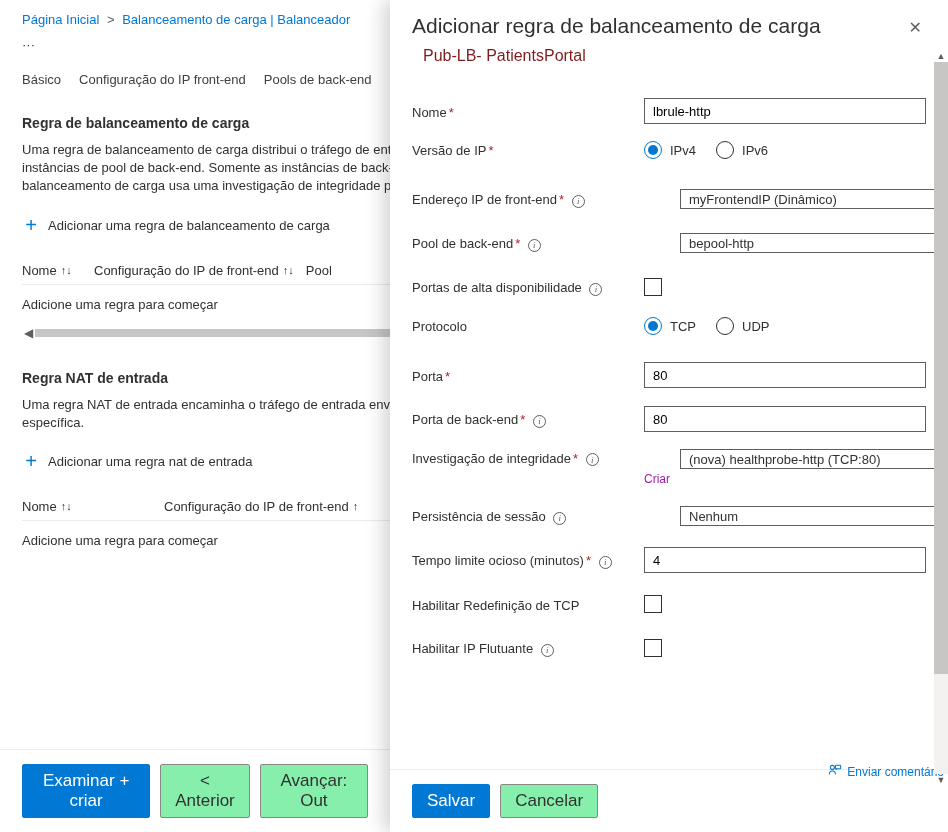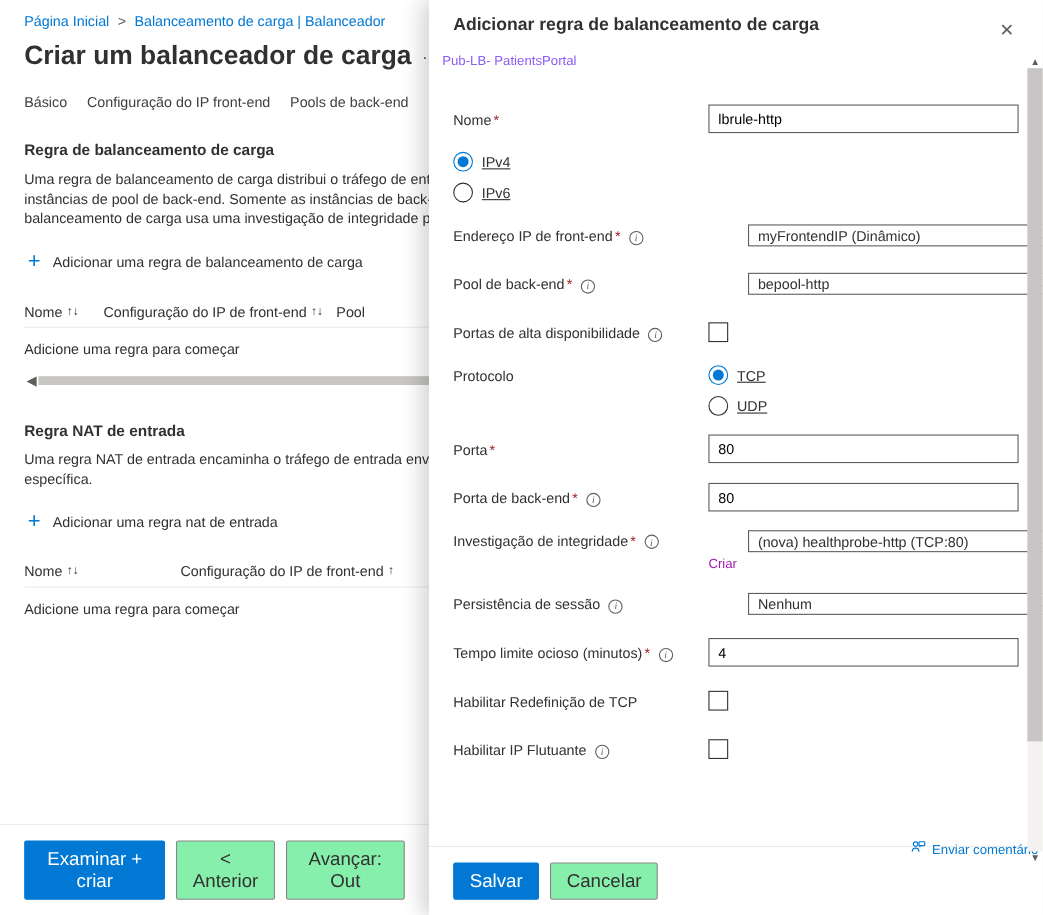--- a/index.html
+++ b/index.html
@@ -34,36 +34,36 @@
 .hscroll-thumb { position: absolute; left: 0; top: 0; height: 8px; width: 86%; background: #c8c6c4; }
 
 .footer { position: absolute; bottom: 0; left: 0; width: 390px; border-top: 1px solid #edebe9; padding: 14px 22px; display: flex; gap: 10px; background: #fff; }
 .btn { padding: 6px 14px; font-size: 17px; cursor: pointer; border-radius: 2px; }
 .btn-primary { background: #0078d4; border: 1px solid #0078d4; color: #fff; }
 .btn-secondary { background: #86efac; border: 1px solid #8a8886; color: #323130; }
 
 
 .panel { position: absolute; top: 0; right: 0; width: 558px; height: 832px; background: #fff; box-shadow: -6px 0 18px rgba(0,0,0,0.18); display: flex; flex-direction: column; }
 .panel-header { padding: 14px 22px 6px; display: flex; align-items: flex-start; }
-.panel-title { font-size: 16px; font-weight: 700; flex: 1; }
+.panel-title { font-size: 21px; font-weight: 400; flex: 1; }
 .panel-close { cursor: pointer; font-size: 16px; color: #605e5c; padding: 4px; }
-.panel-sub { padding: 0 12px 12px; font-size: 12px; color: #8b5cf6; }
+.panel-sub { padding: 0 33px 12px; font-size: 16px; color: #7f1d1d; }
 
 .panel-body { flex: 1; overflow: hidden; padding: 20px 22px 8px; position: relative; }
 .form-row { display: flex; align-items: center; margin-bottom: 16px; min-height: 28px; }
 .form-row.tall { align-items: flex-start; }
 .form-label { width: 232px; flex-shrink: 0; padding-right: 10px; padding-top: 2px; }
 .req { color: #a4262c; margin-left: 2px; }
 .info-icon { display: inline-flex; width: 13px; height: 13px; border: 1px solid #605e5c; border-radius: 50%; font-size: 9px; align-items: center; justify-content: center; color: #605e5c; margin-left: 4px; vertical-align: middle; font-style: italic; font-family: serif; }
 .info-icon::before { content: "i"; }
 .form-control { flex: 1; }
 .txt-input { width: 100%; height: 26px; border: 1px solid #605e5c; padding: 0 8px; font-size: 13px; font-family: inherit; }
 .dd { width: 100%; height: 20px; border: 1px solid #605e5c; padding: 0 8px; background: #fff; display: flex; align-items: center; justify-content: space-between; cursor: pointer; font-size: 13px; margin-left: 36px; }
 .chev { font-size: 11px; color: #605e5c; }
-.radio-group { display: flex; flex-direction: column; gap: 10px; text-decoration: underline; }
+.radio-group { display: flex; gap: 20px; }
 .radio-opt { display: flex; align-items: center; gap: 8px; cursor: pointer; }
 .radio-circle { width: 18px; height: 18px; border: 1px solid #323130; border-radius: 50%; display: flex; align-items: center; justify-content: center; }
 .radio-circle.checked { border-color: #0078d4; }
 .radio-dot { width: 10px; height: 10px; border-radius: 50%; background: #0078d4; }
 .checkbox-box { width: 18px; height: 18px; border: 1px solid #323130; cursor: pointer; }
 .link-small { color: #a21caf; font-size: 12px; cursor: pointer; margin-top: 3px; display: inline-block; }
 
 .panel-footer { border-top: 1px solid #edebe9; padding: 14px 22px; display: flex; gap: 10px; align-items: center; }
 .feedback { position: absolute; right: 4px; bottom: 52px; display: flex; align-items: center; gap: 5px; color: #0078d4; font-size: 12px; cursor: pointer; }
 .feedback-icon svg { width: 14px; height: 14px; }
@@ -76,21 +76,20 @@
 </head>
 <body>
 
 <div class="breadcrumb">
   <a href="#">Página Inicial</a>
   <span class="breadcrumb-sep">&gt;</span>
   <a href="#">Balanceamento de carga | Balanceador</a>
 </div>
 
 <div class="page-title-row">
-  <h1 class="page-title">Criar um balanceador de carga</h1>
   <span>···</span>
 </div>
 
 <div class="tabs">
   <div class="tab">Básico</div>
   <div class="tab">Configuração do IP front-end</div>
   <div class="tab">Pools de back-end</div>
 </div>
 
 <div class="section">
@@ -156,20 +155,21 @@
   <div class="panel-sub">Pub-LB- PatientsPortal</div>
 
   <div class="panel-body">
 
     <div class="form-row">
       <div class="form-label"><span>Nome</span><span class="req">*</span></div>
       <div class="form-control"><input class="txt-input" value="lbrule-http" style=""></div>
     </div>
 
     <div class="form-row tall">
+      <div class="form-label"><span>Versão de IP</span><span class="req">*</span></div>
       <div class="form-control radio-group">
         <div class="radio-opt">
           <div class="radio-circle checked">
               <div class="radio-dot"></div>
             </div>
           <span>IPv4</span>
         </div>
         <div class="radio-opt">
           <div class="radio-circle"></div>
           <span>IPv6</span>

